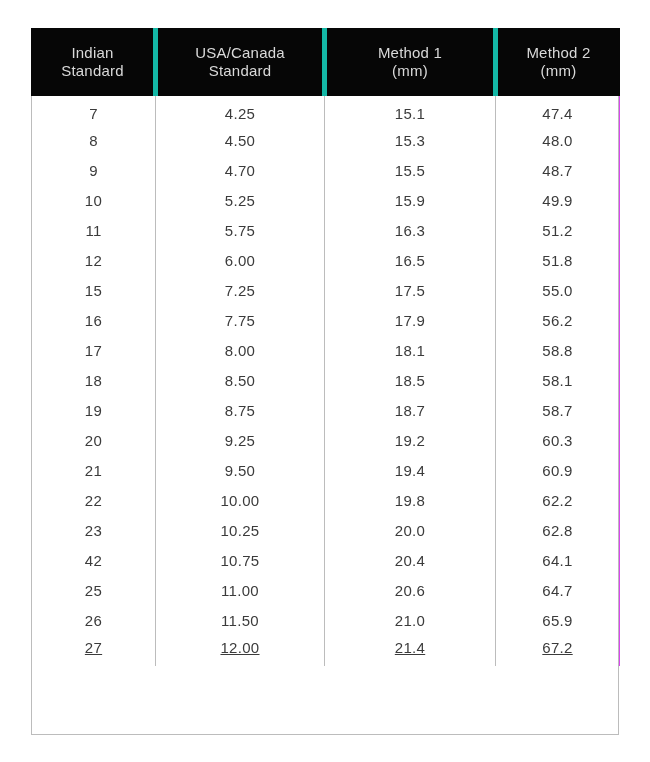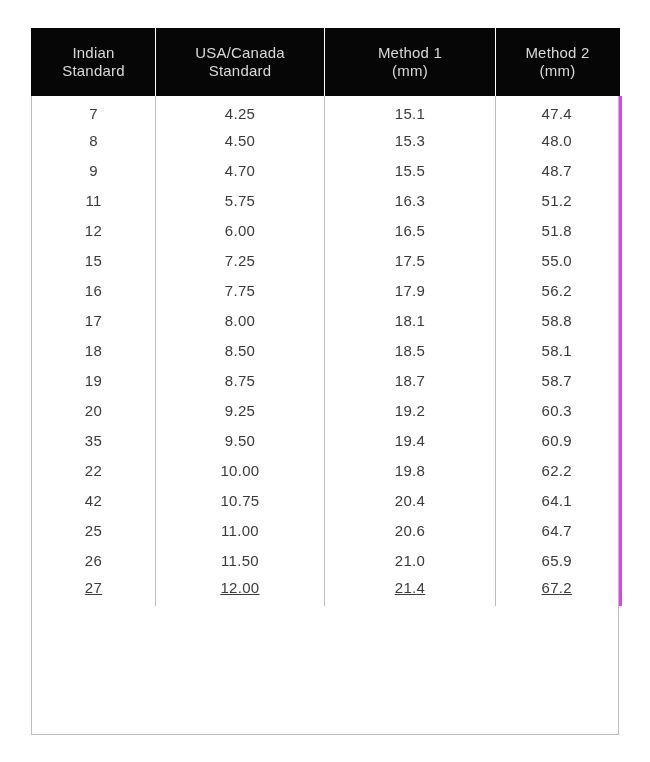--- a/index.html
+++ b/index.html
@@ -43,21 +43,21 @@
     background: #060606;
     color: #d9d9d9;
     font-weight: 400;
     font-size: 15px;
     line-height: 18px;
     letter-spacing: 0.2px;
     height: 68px;
     padding: 0 4px;
     text-align: center;
     vertical-align: middle;
-    border-left: 1px solid #14b8a6;
+    border-left: 5px solid #14b8a6;
     border-right: 1px solid #ffffff;
     box-sizing: border-box;
   }
   thead th:first-child { border-left: 1px solid #060606; }
   thead th:last-child  { border-right: 1px solid #060606; }
 
   thead th .hl {
     display: block;
     white-space: nowrap;
   }
@@ -70,21 +70,21 @@
     font-size: 15px;
     line-height: 18px;
     color: #3b3b3b;
     letter-spacing: 0.3px;
     font-weight: 400;
     border-left: 1px solid #bcbcbc;
     border-right: 1px solid #bcbcbc;
     box-sizing: border-box;
   }
   tbody td:first-child { border-left: 1px solid #bcbcbc; }
-  tbody td:last-child  { border-right: 4px solid #d946ef; }
+  tbody td:last-child  { border-right: 1px solid #d946ef; }
 
   tbody tr:first-child td { padding-top: 6px; }
   tbody tr:last-child  td { padding-bottom: 6px; text-decoration: underline; }
 
   #table-body-frame {
     position: absolute;
     left: 31px;
     top: 96px;
     width: 588px;
     height: 639px;
@@ -139,20 +139,26 @@
           <td>15.3</td>
           <td>48.0</td>
         </tr>
         <tr>
           <td>9</td>
           <td>4.70</td>
           <td>15.5</td>
           <td>48.7</td>
         </tr>
         <tr>
+          <td>10</td>
+          <td>5.25</td>
+          <td>15.9</td>
+          <td>49.9</td>
+        </tr>
+        <tr>
           <td>11</td>
           <td>5.75</td>
           <td>16.3</td>
           <td>51.2</td>
         </tr>
         <tr>
           <td>12</td>
           <td>6.00</td>
           <td>16.5</td>
           <td>51.8</td>
@@ -187,32 +193,38 @@
           <td>18.7</td>
           <td>58.7</td>
         </tr>
         <tr>
           <td>20</td>
           <td>9.25</td>
           <td>19.2</td>
           <td>60.3</td>
         </tr>
         <tr>
-          <td>35</td>
+          <td>21</td>
           <td>9.50</td>
           <td>19.4</td>
           <td>60.9</td>
         </tr>
         <tr>
           <td>22</td>
           <td>10.00</td>
           <td>19.8</td>
           <td>62.2</td>
         </tr>
         <tr>
+          <td>23</td>
+          <td>10.25</td>
+          <td>20.0</td>
+          <td>62.8</td>
+        </tr>
+        <tr>
           <td>42</td>
           <td>10.75</td>
           <td>20.4</td>
           <td>64.1</td>
         </tr>
         <tr>
           <td>25</td>
           <td>11.00</td>
           <td>20.6</td>
           <td>64.7</td>

